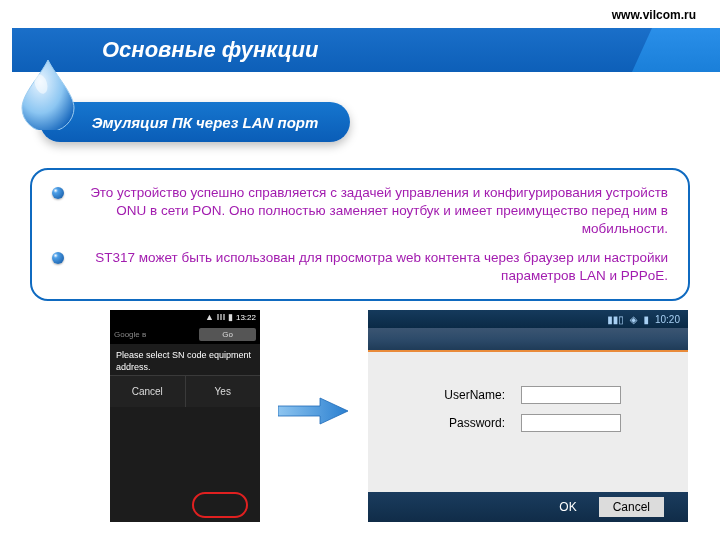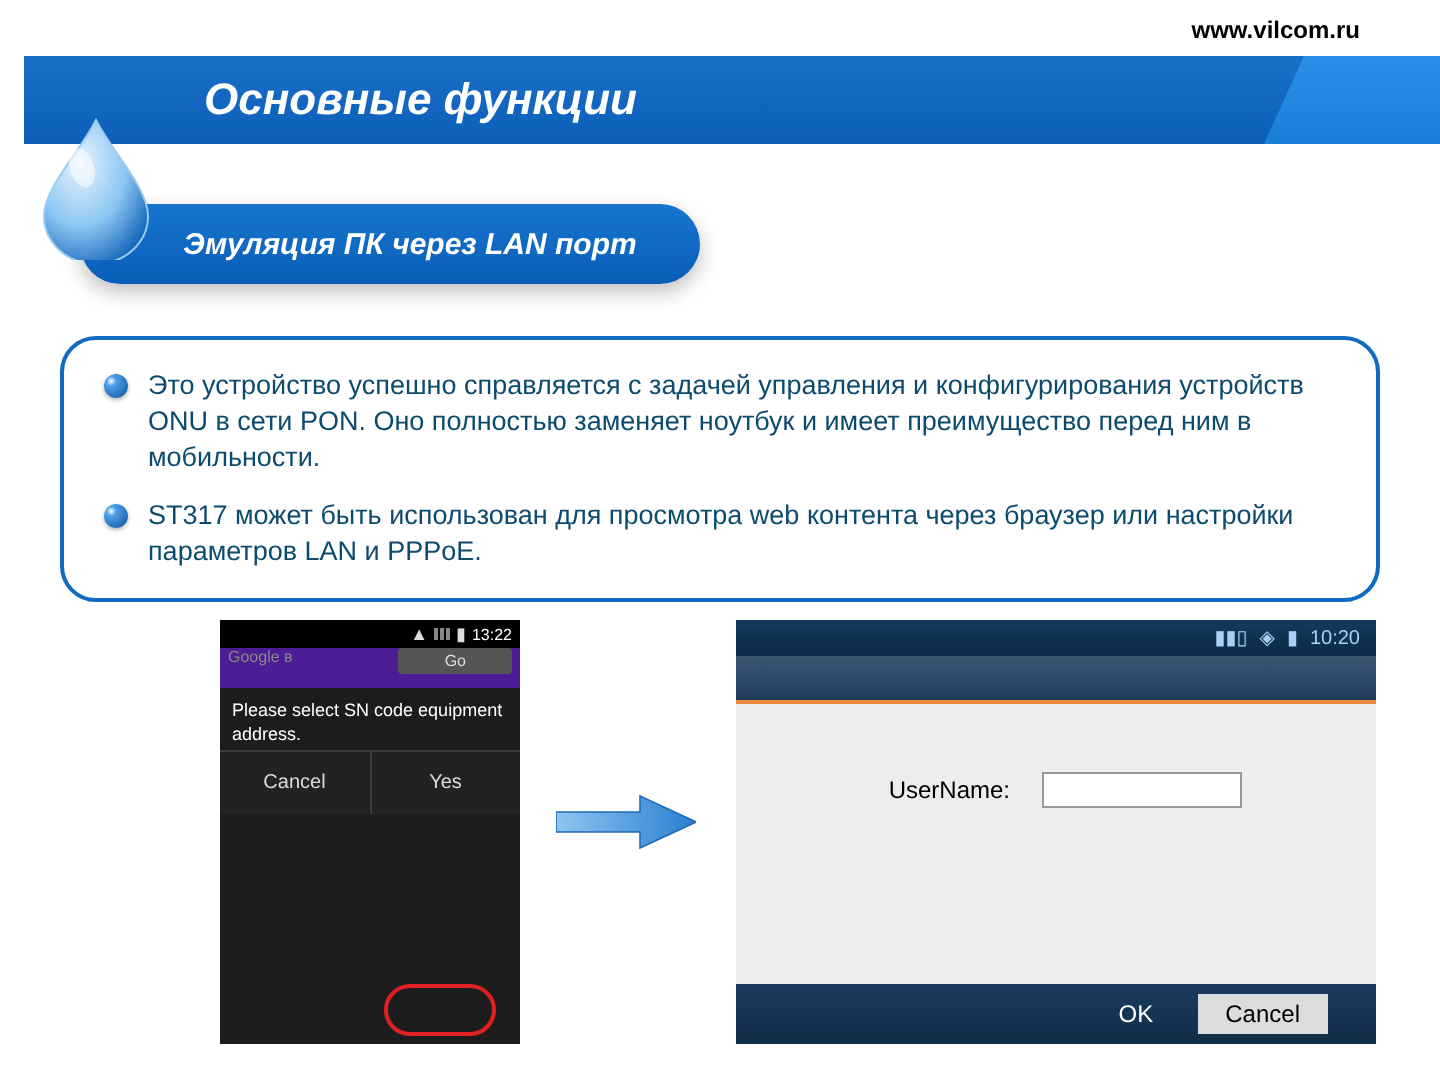--- a/index.html
+++ b/index.html
@@ -7,21 +7,21 @@
     width: 720px;
     height: 540px;
     font-family: Arial, sans-serif;
     background: #fff;
     position: relative;
     overflow: hidden;
   }
   .url-top {
     position: absolute;
     top: 8px;
-    right: 40px;
+    right: 24px;
     font-size: 12px;
     font-weight: bold;
     color: #000;
   }
   .title-bar {
     position: absolute;
     top: 28px;
     left: 12px;
     width: 720px;
     height: 44px;
@@ -83,21 +83,22 @@
     width: 660px;
     border: 2px solid #0f6ac0;
     border-radius: 18px;
     padding: 14px 20px 14px 20px;
   }
   .bullet-item {
     display: flex;
     margin-bottom: 10px;
     font-size: 13.5px;
     line-height: 1.35;
-    color: #0c4a6e;
+    color: #a21caf;
+    text-align: right;
   }
   .bullet-item:last-child { margin-bottom: 0; }
   .sphere {
     flex-shrink: 0;
     width: 12px;
     height: 12px;
     border-radius: 50%;
     background: radial-gradient(circle at 30% 30%, #fff 0%, #4ea0e8 20%, #0d4f9a 100%);
     margin-top: 3px;
     margin-right: 10px;
@@ -125,23 +126,23 @@
     padding: 0 4px;
     gap: 3px;
   }
   .phone-status .sig {
     width: 8px; height: 6px;
     background: linear-gradient(90deg,#888 0 2px,transparent 2px 3px,#888 3px 5px,transparent 5px 6px,#888 6px 8px);
   }
   .phone-status .time { color:#fff; font-size:8px; }
   .phone-search {
     height: 20px;
-    background: #4c1d95;
-    display: flex;
-    align-items: flex-start;
+    background: #000000;
+    display: flex;
+    align-items: center;
     padding: 0 4px;
     gap: 4px;
   }
   .phone-search .gobtn {
     background: #555;
     color: #ddd;
     font-size: 8px;
     padding: 2px 23px;
     border-radius: 2px;
   }
@@ -352,18 +353,22 @@
     <span>◈</span>
     <span>▮</span>
     <span>10:20</span>
   </div>
   <div class="tablet-band"></div>
   <div class="tablet-body">
     <div class="form-row">
       <div class="form-label">UserName:</div>
       <div class="form-input"></div>
     </div>
+    <div class="form-row">
+      <div class="form-label">Password:</div>
+      <div class="form-input"></div>
+    </div>
   </div>
   <div class="tablet-footer">
     <div class="tfoot-btn">OK</div>
     <div class="tfoot-btn cancel">Cancel</div>
   </div>
 </div>
 
 </body></html>

